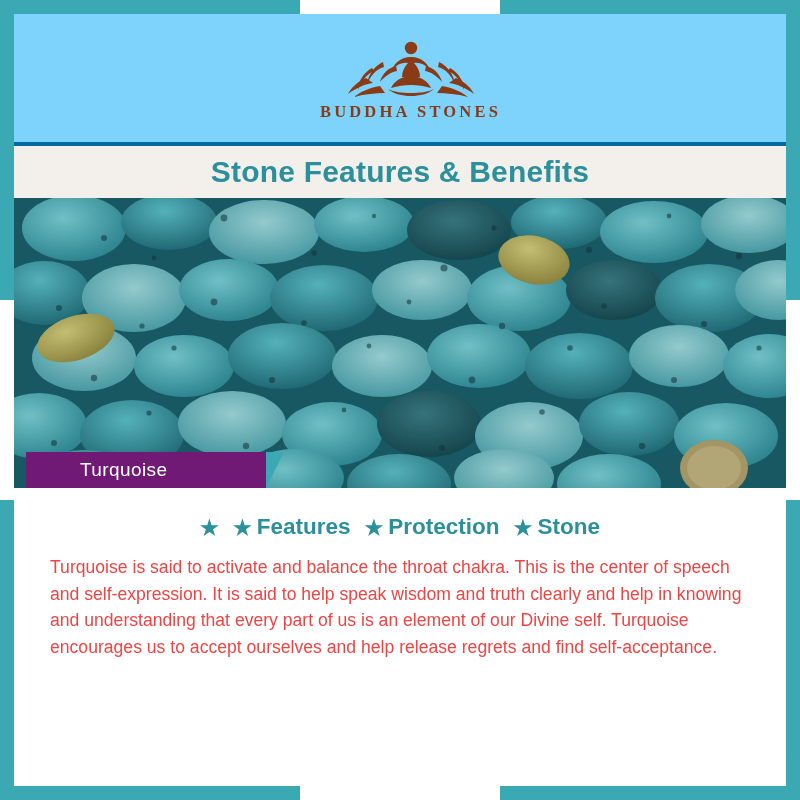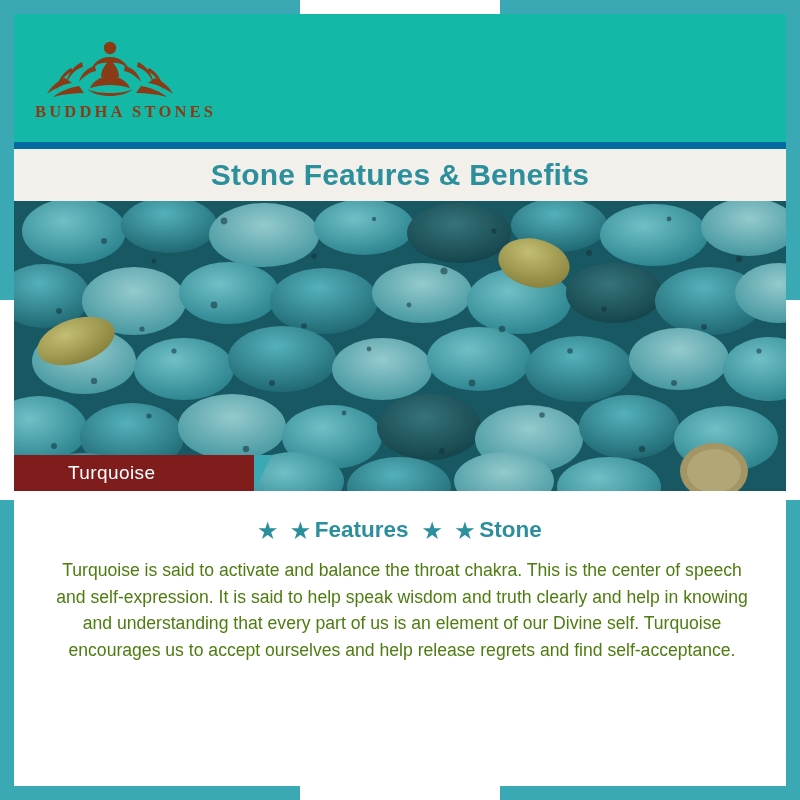--- a/index.html
+++ b/index.html
@@ -56,26 +56,26 @@
     top: 14px;
     right: 14px;
     bottom: 14px;
     background: #ffffff;
     z-index: 3;
     overflow: hidden;
   }
 
   
   .header {
-    background: #14b8a6;
+    background: #7dd3fc;
     height: 128px;
     position: relative;
     display: flex;
     flex-direction: column;
-    align-items: flex-start;
+    align-items: center;
     justify-content: flex-start;
     padding-top: 12px;
     box-sizing: border-box;
     padding-left: 21px;
   }
   .logo-mark {
     width: 150px;
     height: 80px;
     display: block;
   }
@@ -88,21 +88,21 @@
     margin-top: -4px;
   }
 
   
   .title-band {
     background: #f3f0eb;
     height: 52px;
     display: flex;
     align-items: center;
     justify-content: center;
-    border-top: 7px solid #0369a1;
+    border-top: 4px solid #0369a1;
   }
   .title-text {
     color: #2b8f9c;
     font-size: 30px;
     font-weight: bold;
     letter-spacing: 0.2px;
   }
 
   
   .hero {
@@ -112,25 +112,25 @@
     background: #2c7d88;
   }
   .hero-canvas {
     position: absolute;
     inset: 0;
     width: 100%;
     height: 100%;
   }
   .label-tab {
     position: absolute;
-    left: 0;
+    left: 12px;
     bottom: 0;
     height: 36px;
     min-width: 240px;
-    background: #7f1d1d;
+    background: #701a75;
     color: #ffffff;
     display: flex;
     align-items: center;
     padding-left: 54px;
     box-sizing: border-box;
     font-size: 19px;
     letter-spacing: 0.4px;
     z-index: 4;
   }
   .label-tab::after {
@@ -162,24 +162,24 @@
     white-space: nowrap;
   }
   .star {
     color: #2b8f9c;
     font-size: 21px;
     line-height: 1;
   }
 
   .body-text {
     padding: 6px 32px 0 36px;
-    color: #4d7c0f;
+    color: #ef4444;
     font-size: 17.6px;
     line-height: 1.52;
-    text-align: center;
+    text-align: left;
   }
 </style>
 </head>
 <body>
 
 <div class="page">
 
   <div class="frame-corner corner-tl-h"></div>
   <div class="frame-corner corner-tl-v"></div>
   <div class="frame-corner corner-tr-h"></div>
@@ -353,20 +353,21 @@
     <div class="benefits">
       <div class="benefit">
         <span class="star">★</span>
       </div>
       <div class="benefit">
         <span class="star">★</span>
         <span>Features</span>
       </div>
       <div class="benefit">
         <span class="star">★</span>
+        <span>Protection</span>
       </div>
       <div class="benefit">
         <span class="star">★</span>
         <span>Stone</span>
       </div>
     </div>
 
     <div class="body-text">Turquoise is said to activate and balance the throat chakra. This is the center of speech and self-expression. It is said to help speak wisdom and truth clearly and help in knowing and understanding that every part of us is an element of our Divine self. Turquoise encourages us to accept ourselves and help release regrets and find self-acceptance.</div>
 
   </div>

